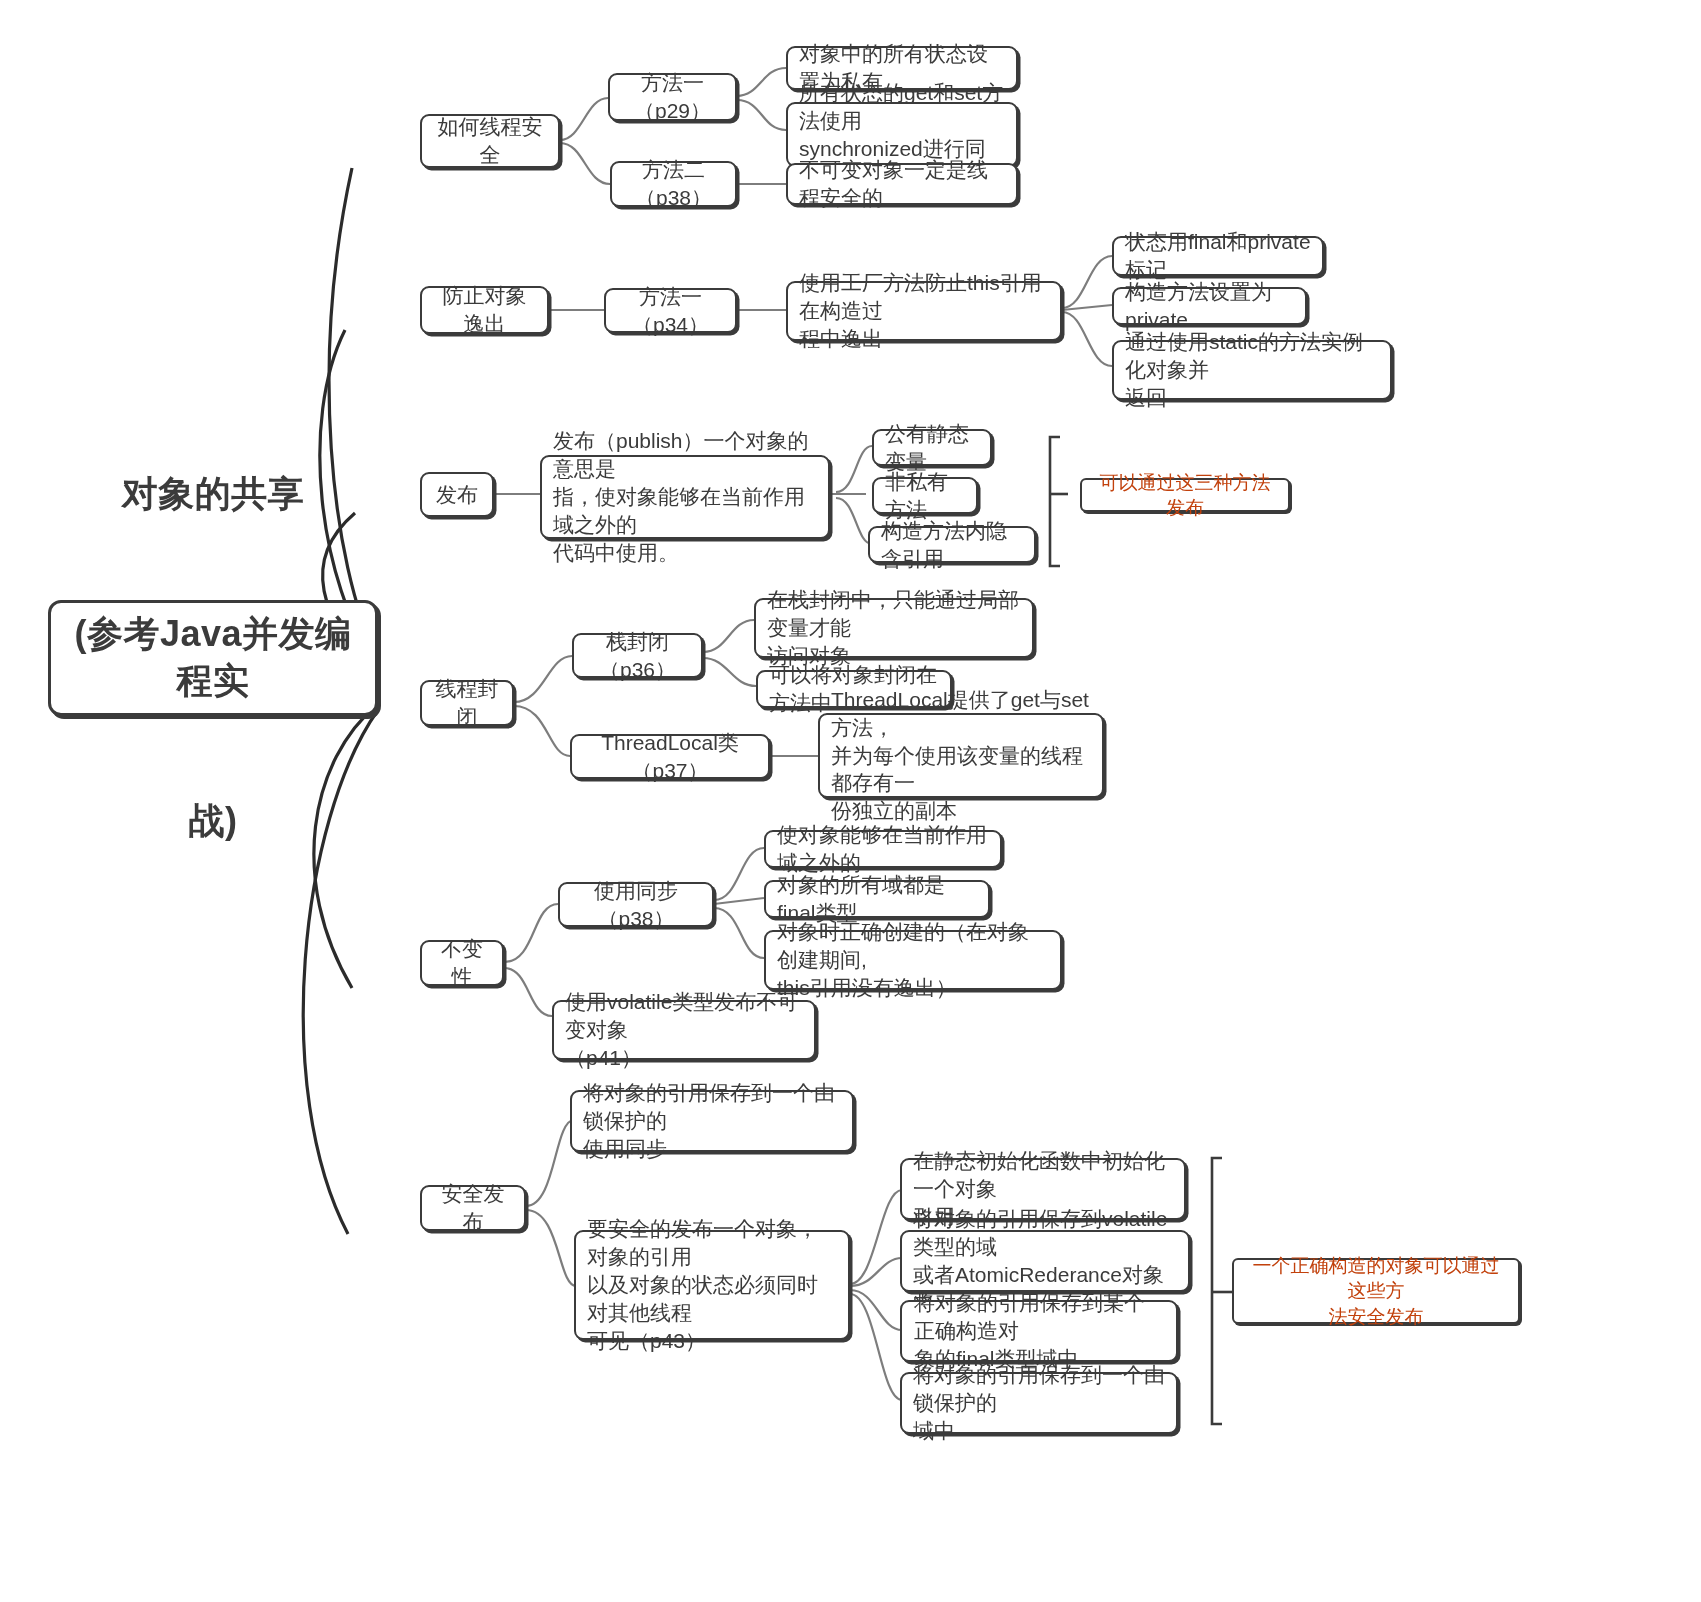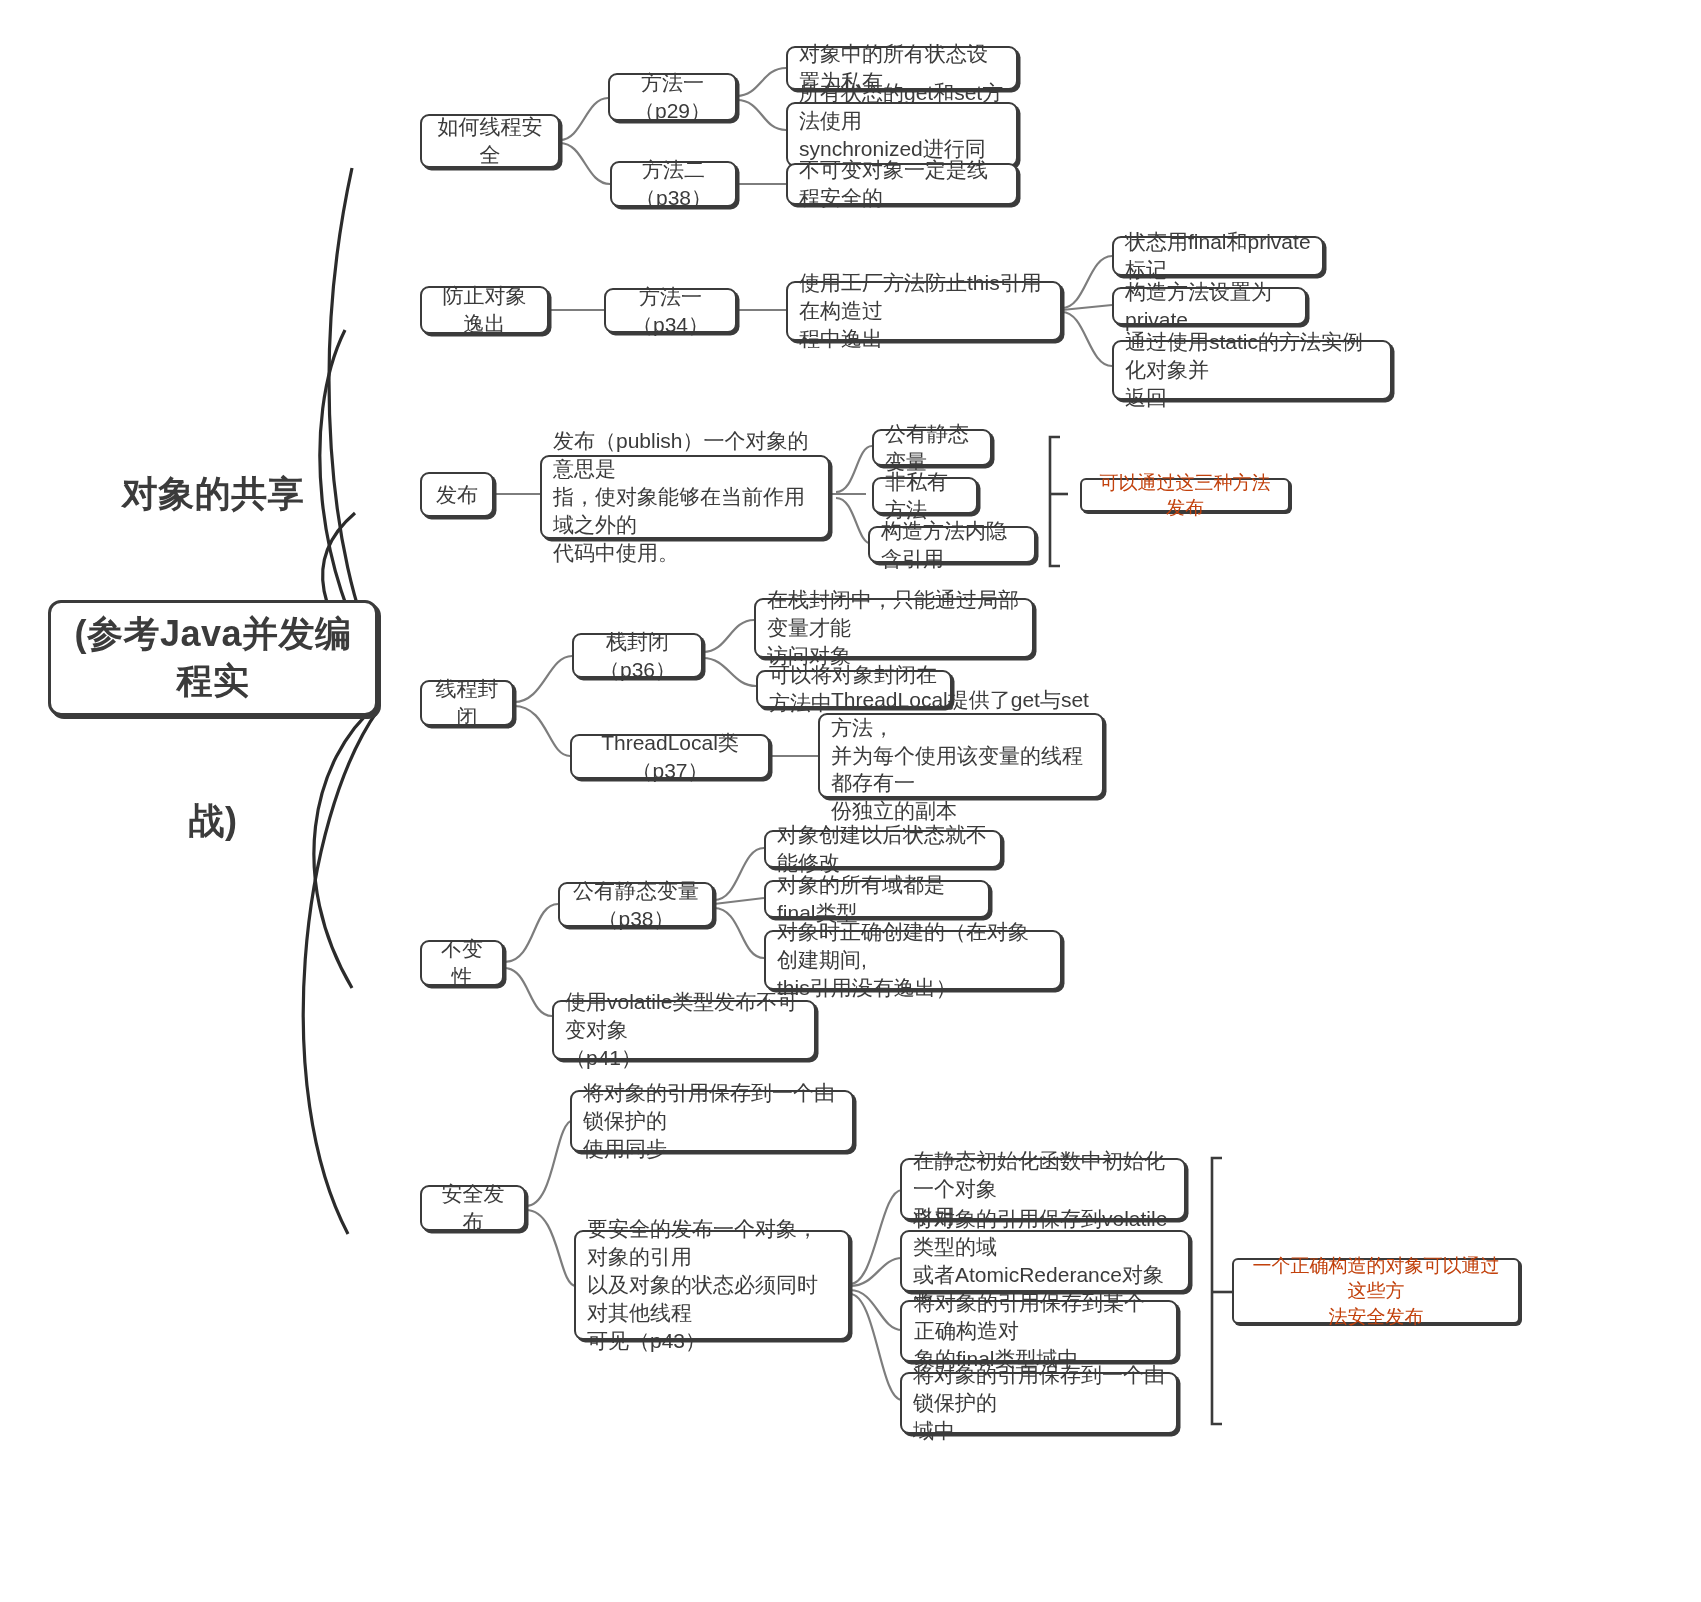--- a/index.html
+++ b/index.html
@@ -185,23 +185,23 @@
   <div class="node" style="left:756px; top:670px; width:196px; height:38px;">可以将对象封闭在方法中</div>
 
   <div class="node center" style="left:570px; top:734px; width:200px; height:45px;">ThreadLocal类（p37）</div>
 
   <div class="node" style="left:818px; top:713px; width:286px; height:85px;">ThreadLocal提供了get与set方法，
 并为每个使用该变量的线程都存有一
 份独立的副本</div>
 
   <div class="node center" style="left:420px; top:940px; width:84px; height:46px;">不变性</div>
 
-  <div class="node center" style="left:558px; top:882px; width:156px; height:45px;">公有静态变量（p38）</div>
-
-  <div class="node" style="left:764px; top:830px; width:238px; height:38px;">对象创建以后状态就不能修改</div>
+  <div class="node center" style="left:558px; top:882px; width:156px; height:45px;">使用同步（p38）</div>
+
+  <div class="node" style="left:764px; top:830px; width:238px; height:38px;">使对象能够在当前作用域之外的</div>
 
   <div class="node" style="left:764px; top:880px; width:226px; height:38px;">对象的所有域都是final类型</div>
 
   <div class="node" style="left:764px; top:930px; width:298px; height:60px;">对象时正确创建的（在对象创建期间,
 this引用没有逸出）</div>
 
   <div class="node" style="left:552px; top:1000px; width:264px; height:60px;">使用volatile类型发布不可变对象
 （p41）</div>
 
   <div class="node center" style="left:420px; top:1185px; width:106px; height:46px;">安全发布</div>

